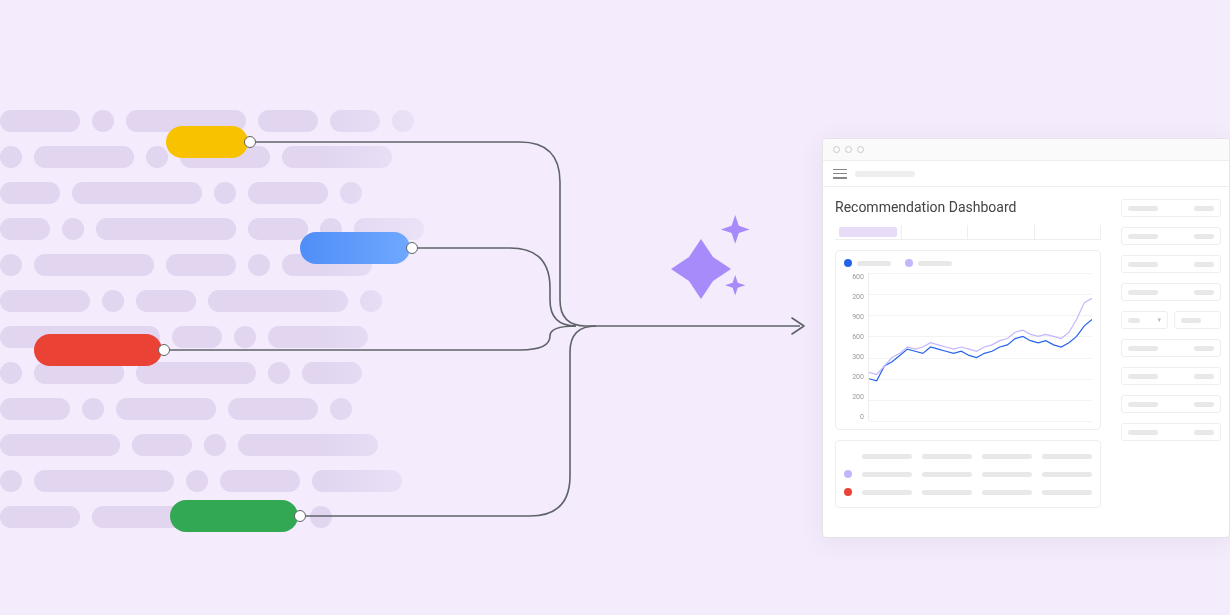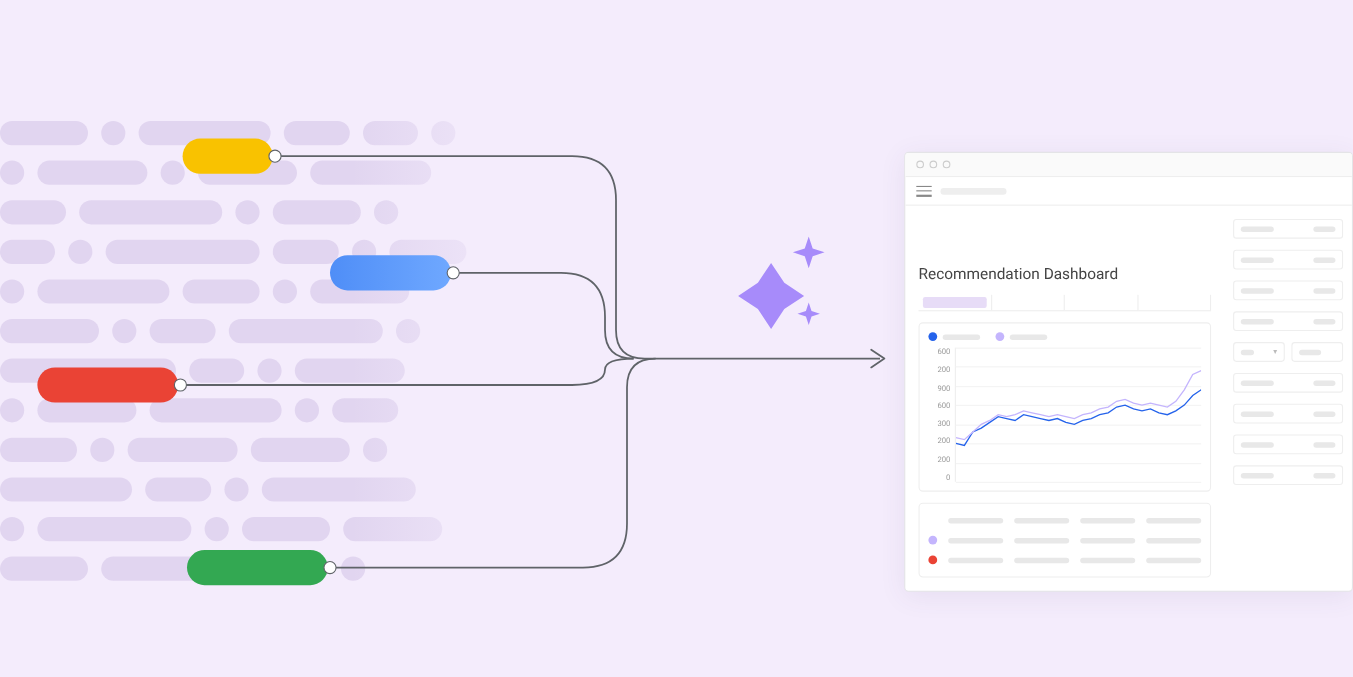--- a/index.html
+++ b/index.html
@@ -150,21 +150,20 @@
     flex: 1;
     padding: 12px 8px;
     display: flex;
     flex-direction: column;
     gap: 10px;
   }
   .dash-title {
     font-size: 14px;
     color: #444;
     font-weight: 400;
-    margin-top: 43px;
   }
   .tabs-row {
     display: flex;
     gap: 0;
     border-bottom: 1px solid #eee;
   }
   .tab {
     flex: 1;
     height: 14px;
     border-right: 1px solid #eee;

